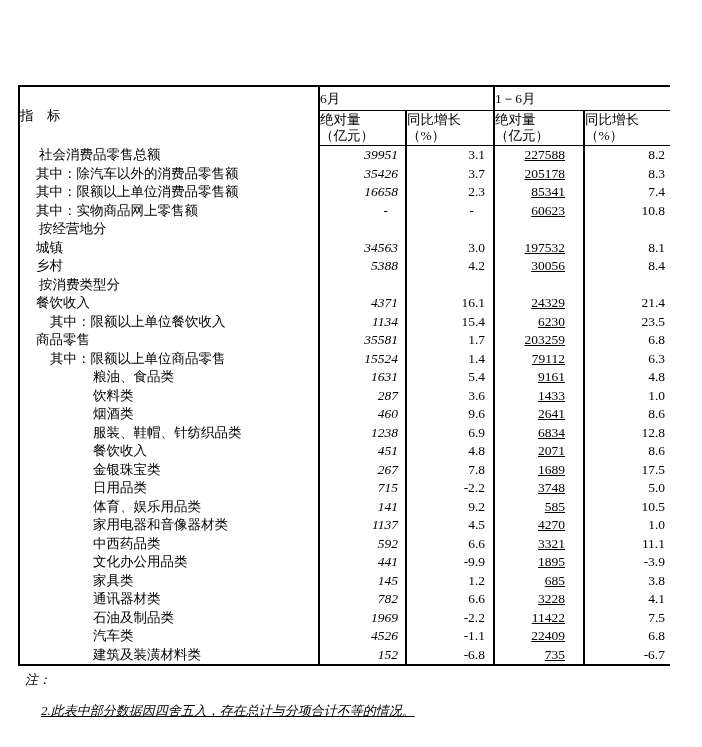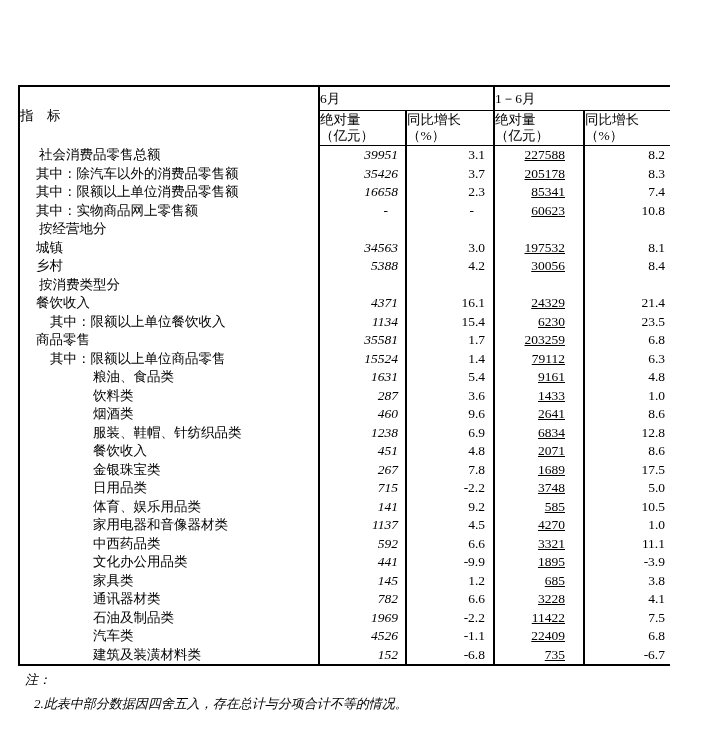--- a/index.html
+++ b/index.html
@@ -37,21 +37,21 @@
   tbody td:nth-child(3){padding-right:8px;padding-left:8px;}
   tbody td:nth-child(4){padding-right:18px;text-decoration:underline;}
   tbody td:nth-child(5){padding-right:5px;}
   tbody td.dash:nth-child(2){padding-right:17px;}
   tbody td.dash:nth-child(3){padding-right:19px;}
 
   .notes{position:absolute;left:25px;top:672px;width:660px;
          font-style:italic;font-size:13px;line-height:15px;}
   .notes-heading{margin:0 0 7px 0;}
   .note-item-1{margin:0 0 13px 0;}
-  .note-item-2{margin:9px;}
+  .note-item-2{margin:16px;text-decoration:underline;}
 </style>
 </head>
 <body>
 
 <div class="page">
 
 
   <table class="data-table">
     <colgroup>
       <col class="c1">

